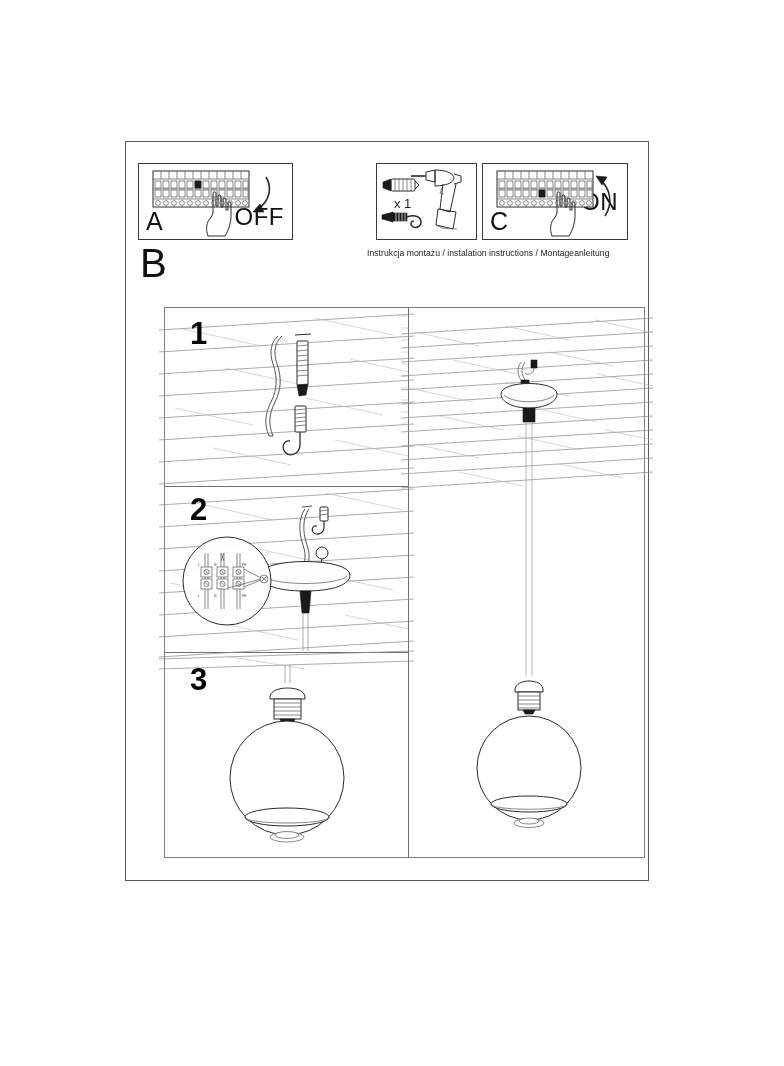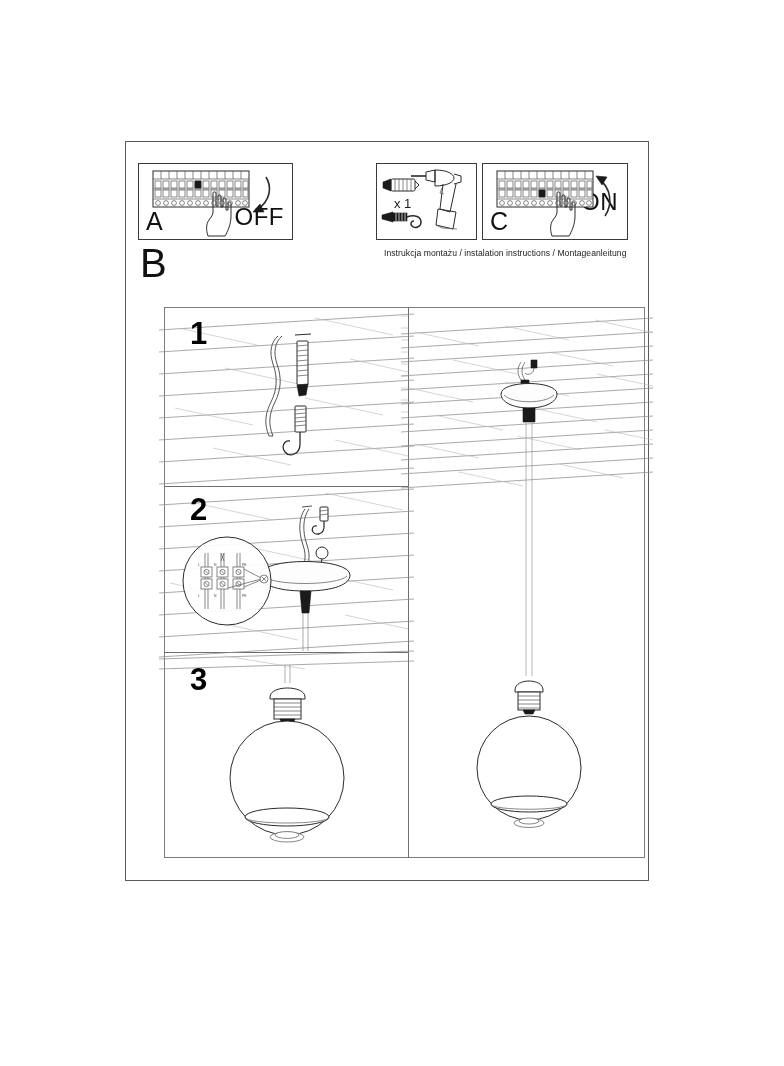--- a/index.html
+++ b/index.html
@@ -51,21 +51,21 @@
     font-size: 24px;
     letter-spacing: 0.5px;
     color: #111;
     line-height: 1;
   }
   #off-label { right: 8px; bottom: 10px; }
   #on-label { right: 9px; bottom: 25px; }
 
   
   #caption {
-    left: 384px; top: 247px; width: 268px;
+    left: 367px; top: 247px; width: 268px;
     font-size: 8.6px;
     line-height: 13.5px;
     color: #1b1b1b;
     letter-spacing: 0.05px;
   }
 
   
   #main-frame {
     left: 164px; top: 307px; width: 481px; height: 551px;
   }

